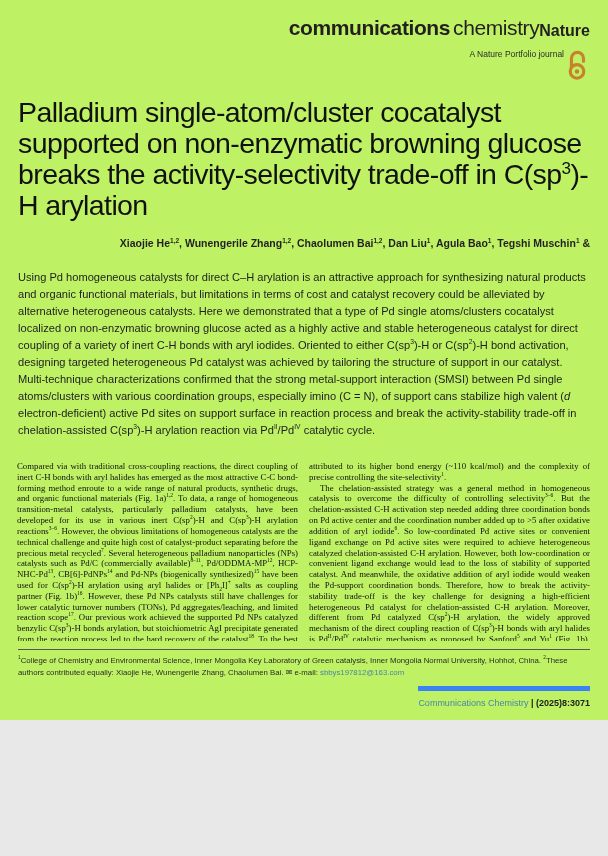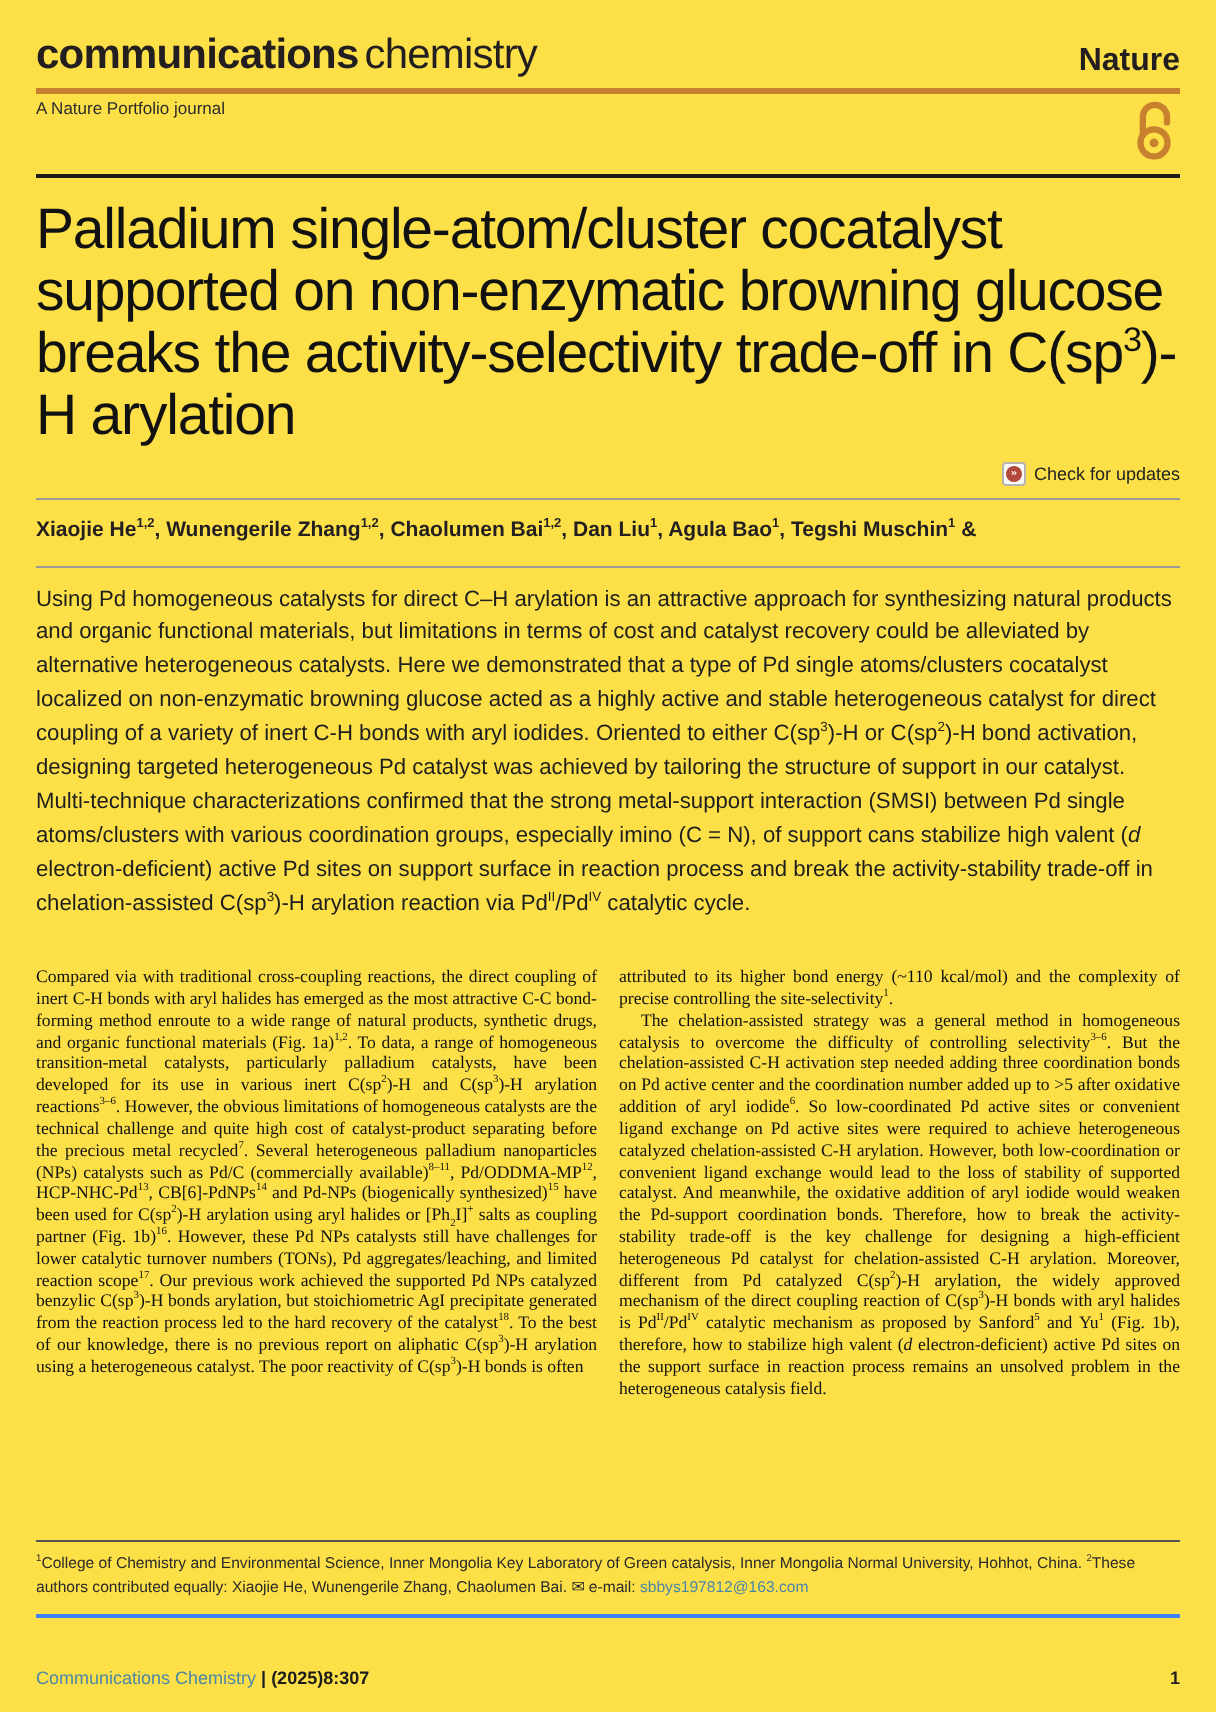--- a/index.html
+++ b/index.html
@@ -1,20 +1,20 @@
 <!DOCTYPE html>
 <html><head>
 <meta charset="utf-8">
 <style>
   * { margin:0; padding:0; box-sizing:border-box; }
   html,body { background:#e8e8e8; }
   .page{
-    width:608px; height:856px; background:#fde047; margin:0 auto;
+    width:608px; height:720px; background:#bef264; margin:0 auto;
     padding:16px 18px 12px 18px; display:flex; flex-direction:column;
-    font-family:"Liberation Sans", sans-serif; color:#231f20; overflow:hidden;
+    font-family:"Liberation Sans", sans-serif; color:#231f20; overflow:hidden;align-items:flex-end;
   }
   
   .masthead-row{ display:flex; justify-content:space-between; align-items:flex-end; }
   .journal-logo{ font-size:21px; letter-spacing:-0.4px; }
   .journal-logo .b{ font-weight:bold; }
   .journal-logo .l{ font-weight:normal; margin-left:3px; }
   .article-type{ font-size:16px; font-weight:bold; }
   .orange-rule{ height:3px; background:#c8812e; margin-top:4px; }
   .sub-row{ display:flex; justify-content:space-between; align-items:flex-start; margin-top:0; height:36px;}
   .tagline{ font-size:8.5px; color:#2b2b2b; padding-top:2px;}
@@ -54,22 +54,22 @@
   .col{ width:281px; text-align:justify; }
   .col p{ margin:0; }
   .col p sup, .fn sup{ font-size:62%; line-height:0; }
   .col p sub{ font-size:62%; line-height:0; }
   .p-indent{ text-indent:11px; }
   
   .footnote{ border-top:1px solid #555; margin-top:8px; padding-top:5px;
     font-size:7.8px; line-height:1.5; color:#2a2a2a; }
   .footnote .link, .footer .link{ color:#4a86a8; text-decoration:none; }
   .env-f{ font-size:8px; margin-right:2px; }
-  .footer{ border-top:2px solid #3b82f6; margin-top:7px; padding-top:25px;
-    display:flex; justify-content:space-between; font-size:9px;gap:36px; }
+  .footer{ border-top:5px solid #3b82f6; margin-top:7px; padding-top:7px;
+    display:flex; justify-content:space-between; font-size:9px; }
   .footer .cite{ font-weight:bold; color:#1c1c1c; }
   .footer .pagenum{ font-weight:bold; }
   i{ font-style:italic; }
 </style>
 </head>
 <body>
 
 <div class="page">
 
   <div class="masthead-row">
@@ -86,28 +86,20 @@
         <path d="M8 21 v-9 a6.5 6.5 0 0 1 13 0 v3" fill="none" stroke="#c8812e" stroke-width="3.4" stroke-linecap="round"></path>
         <circle cx="14" cy="26" r="7.3" fill="none" stroke="#c8812e" stroke-width="3.4"></circle>
         <circle cx="14" cy="26" r="2.4" fill="#c8812e"></circle>
       </svg>
     </div>
   </div>
   <div class="black-rule"></div>
 
   <h1 class="title">Palladium single-atom/cluster cocatalyst supported on non-enzymatic browning glucose breaks the activity-selectivity trade-off in C(sp<sup>3</sup>)-H arylation</h1>
 
-  <div class="check-row">
-    <span class="check-badge">
-      <span class="crossmark">
-          <span class="dot glyph">»</span>
-        </span>
-      <span>Check for updates</span>
-    </span>
-  </div>
   <div class="rule-thin"></div>
 
   <div class="authors">
     <div>Xiaojie He<sup>1,2</sup>, Wunengerile Zhang<sup>1,2</sup>, Chaolumen Bai<sup>1,2</sup>, Dan Liu<sup>1</sup>, Agula Bao<sup>1</sup>, Tegshi Muschin<sup>1</sup> &amp;</div>
   </div>
   <div class="rule-thin2"></div>
 
   <p class="abstract">Using Pd homogeneous catalysts for direct C–H arylation is an attractive approach for synthesizing natural products and organic functional materials, but limitations in terms of cost and catalyst recovery could be alleviated by alternative heterogeneous catalysts. Here we demonstrated that a type of Pd single atoms/clusters cocatalyst localized on non-enzymatic browning glucose acted as a highly active and stable heterogeneous catalyst for direct coupling of a variety of inert C-H bonds with aryl iodides. Oriented to either C(sp<sup>3</sup>)-H or C(sp<sup>2</sup>)-H bond activation, designing targeted heterogeneous Pd catalyst was achieved by tailoring the structure of support in our catalyst. Multi-technique characterizations confirmed that the strong metal-support interaction (SMSI) between Pd single atoms/clusters with various coordination groups, especially imino (C = N), of support cans stabilize high valent (<i>d</i> electron-deficient) active Pd sites on support surface in reaction process and break the activity-stability trade-off in chelation-assisted C(sp<sup>3</sup>)-H arylation reaction via Pd<sup>II</sup>/Pd<sup>IV</sup> catalytic cycle.</p>
 
   <div class="body-cols">

